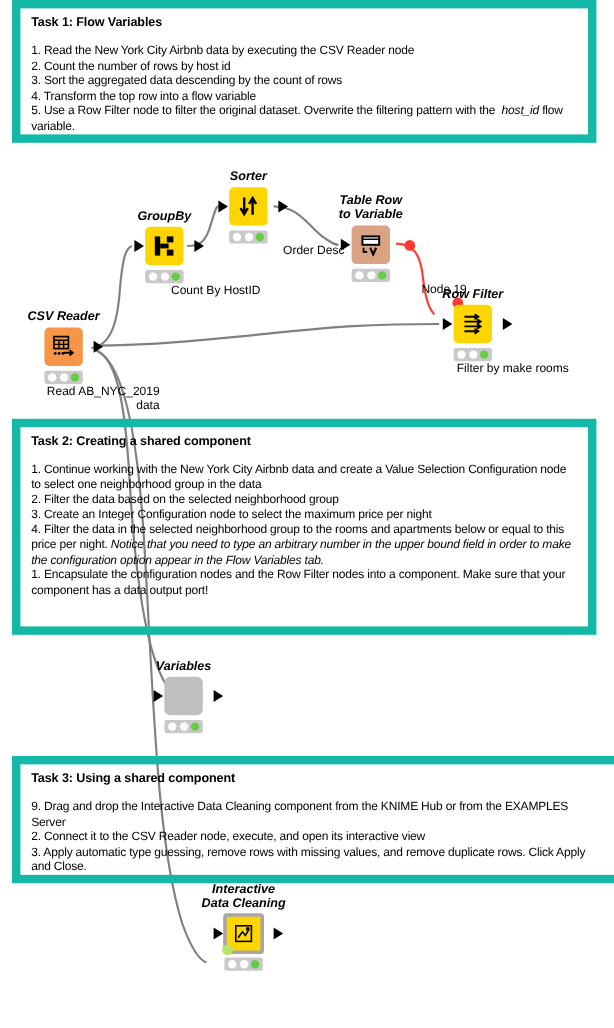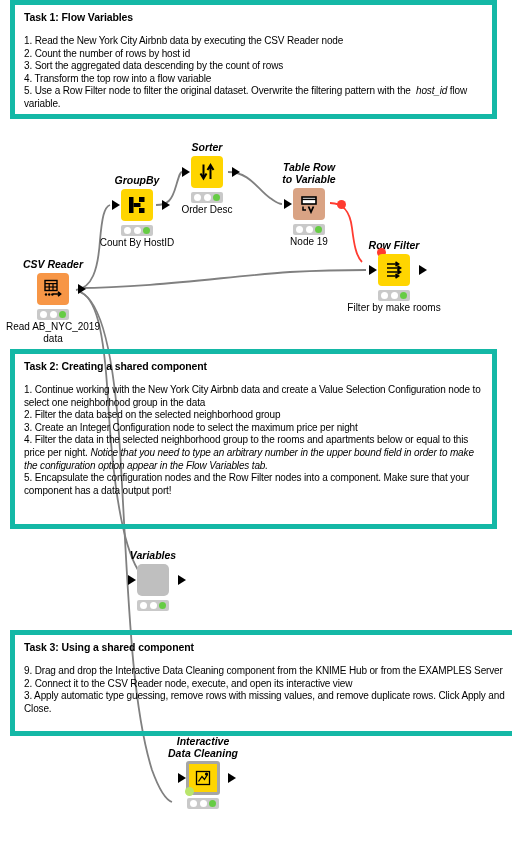--- a/index.html
+++ b/index.html
@@ -29,21 +29,21 @@
     left: 0; top: 0;
     width: 512px;
     height: 857px;
     pointer-events: none;
   }
 
   
   .annotation {
     position: absolute;
     box-sizing: border-box;
-    border: 5px solid #14b8a6;
+    border: 7px solid #14b8a6;
     background: transparent;
     padding: 6px 9px 8px 9px;
   }
   .annotation .ann-title {
     font-size: 10.5px;
     font-weight: bold;
     color: #000;
     line-height: 13px;
     margin-bottom: 11px;
     letter-spacing: -0.1px;
@@ -148,21 +148,21 @@
     background: #FFFFFF;
   }
   .status .lamp.green { background: #66CC44; }
 
   .node-label {
     position: absolute;
     left: 50%;
     transform: translateX(-50%);
     top: 100%;
     width: 160px;
-    text-align: center;
+    text-align: right;
     font-size: 10px;
     color: #000;
     line-height: 12px;
     white-space: pre-line;
     margin-top: 1px;
   }
 
   
   .glyph { display: block; }
 </style>
@@ -204,21 +204,21 @@
   <div class="annotation" style="left:10px; top:349px; width:487px; height:180px;">
     <div class="ann-title">Task 2: Creating a shared component</div>
     <div class="ann-body">
       <p class="ann-line">1. Continue working with the New York City Airbnb data and create a Value Selection Configuration node to select one neighborhood group in the data</p>
       <p class="ann-line">2. Filter the data based on the selected neighborhood group</p>
       <p class="ann-line">3. Create an Integer Configuration node to select the maximum price per night</p>
       <p class="ann-line">
         <span>4. Filter the data in the selected neighborhood group to the rooms and apartments below or equal to this price per night.</span>
         <em>Notice that you need to type an arbitrary number in the upper bound field in order to make the configuration option appear in the Flow Variables tab.</em>
       </p>
-      <p class="ann-line">5. Encapsulate the configuration nodes and the Row Filter nodes into a component. Make sure that your component has a data output port!</p>
+      <p class="ann-line">1. Encapsulate the configuration nodes and the Row Filter nodes into a component. Make sure that your component has a data output port!</p>
     </div>
   </div>
 
   <div class="annotation" style="left:10px; top:630px; width:510px; height:106px;">
     <div class="ann-title">Task 3: Using a shared component</div>
     <div class="ann-body">
       <p class="ann-line">9. Drag and drop the Interactive Data Cleaning component from the KNIME Hub or from the EXAMPLES Server</p>
       <p class="ann-line">2. Connect it to the CSV Reader node, execute, and open its interactive view</p>
       <p class="ann-line">3. Apply automatic type guessing, remove rows with missing values, and remove duplicate rows. Click Apply and Close.</p>
     </div>

